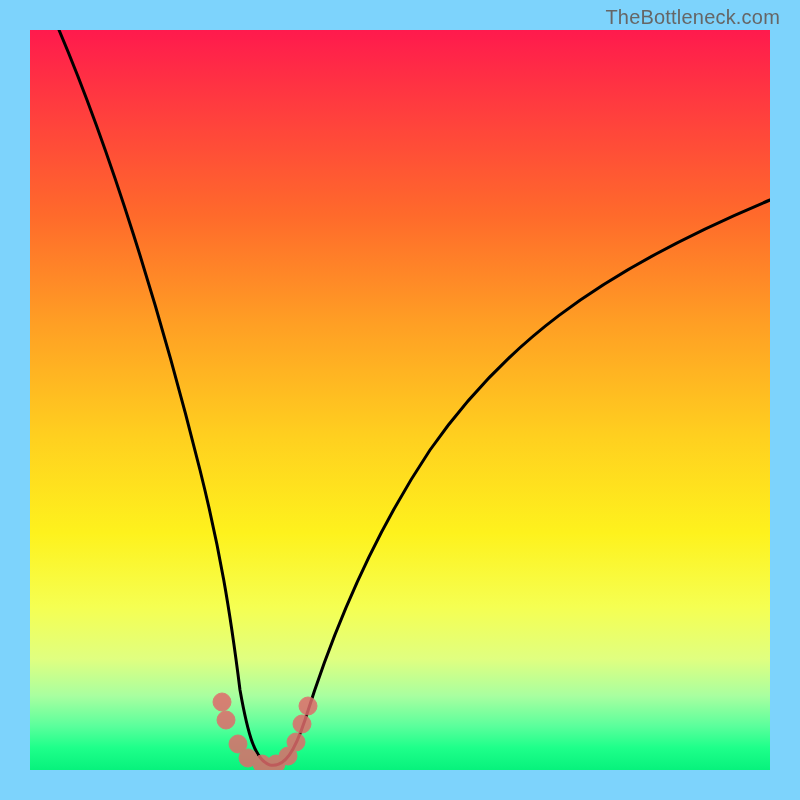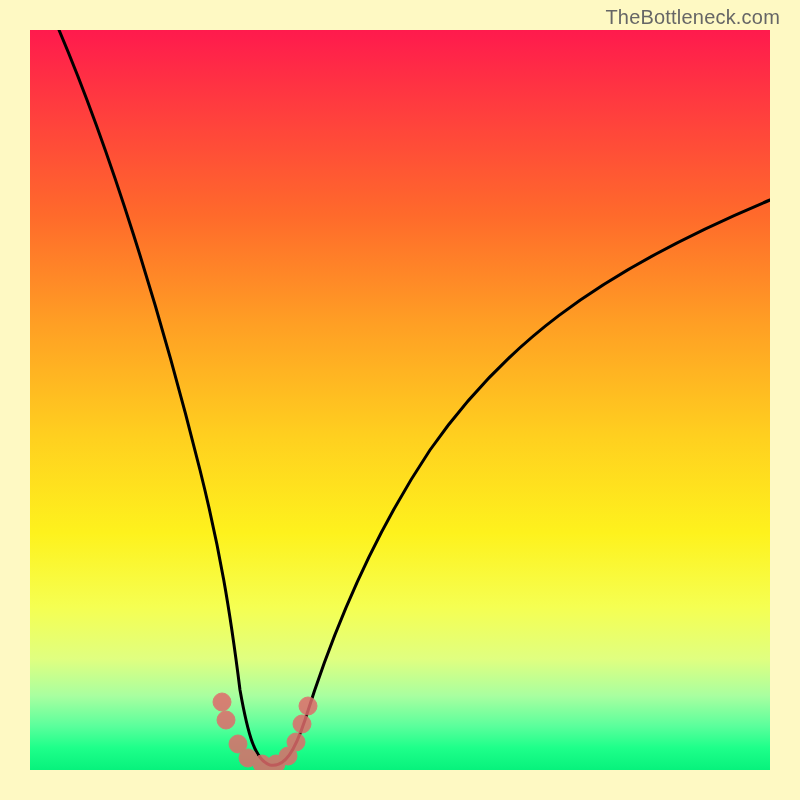--- a/index.html
+++ b/index.html
@@ -10,21 +10,21 @@
     background: #000;
     overflow: hidden;
     font-family: Arial, Helvetica, sans-serif;
   }
   .frame {
     position: absolute;
     top: 0;
     left: 0;
     width: 800px;
     height: 800px;
-    background: #fef9c3;
+    background: #7dd3fc;
   }
   .plot {
     position: absolute;
     top: 30px;
     left: 30px;
     width: 740px;
     height: 740px;
     background: linear-gradient(to bottom,
       #ff1a4d 0%,
       #ff3b3f 10%,

